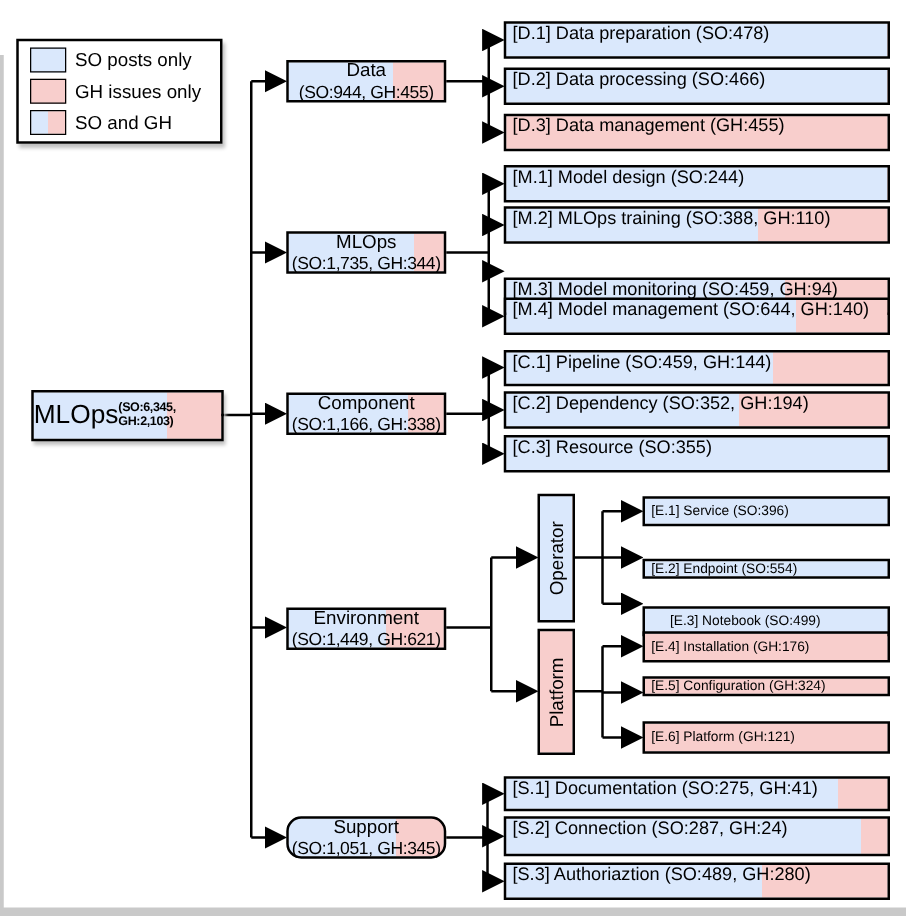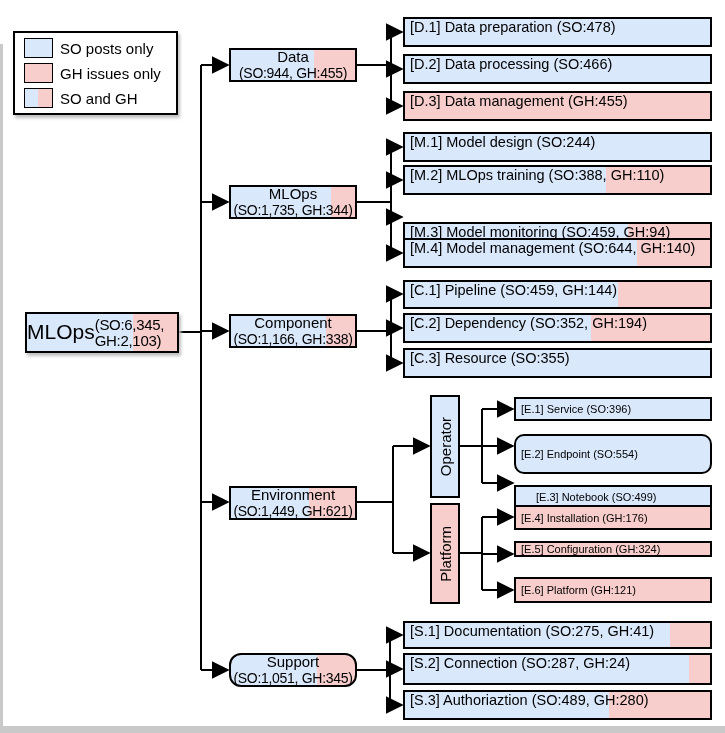--- a/index.html
+++ b/index.html
@@ -16,21 +16,21 @@
     display:flex;flex-direction:column;justify-content:center;gap:5px;padding:4px 0 4px 9px;margin-top:18px;}
   .legend-row{display:flex;align-items:center;gap:7px;}
   .swatch{width:27px;height:18px;border:1px solid #000;flex:0 0 auto;}
   .swatch.so{background:#dae8fc;}
   .swatch.gh{background:#f8cecc;}
   .swatch.both{background:linear-gradient(90deg,#dae8fc 0 50%,#f8cecc 50% 100%);}
   .legend-row span{font-size:15px;}
   .root{left:13px;top:312px;width:154px;height:41px;box-shadow:2px 3px 3px #c0c0c0;
     display:flex;flex-direction:row;align-items:center;justify-content:center;line-height:1.05;margin-left:12px;}
   .root .t{font-size:21px;}
-  .root .c{font-size:15px;letter-spacing:-0.3px;}
+  .root .c{font-size:10px;letter-spacing:-0.3px;font-weight:bold;}
   .cat{left:229px;width:128px;height:34px;
     display:flex;flex-direction:column;align-items:center;justify-content:center;line-height:1.08;}
   .cat .t{font-size:15px;}
   .cat .c{font-size:14px;letter-spacing:-0.3px;}
   .leaf{left:403px;width:309px;height:30px;display:flex;align-items:flex-start;
     padding-left:5px;font-size:14.5px;white-space:nowrap;}
   .eleaf{left:514px;width:198px;height:25px;display:flex;align-items:center;
     padding-left:5px;font-size:11px;white-space:nowrap;}
   .vbox{left:430px;width:30px;display:flex;align-items:center;justify-content:center;}
   .vbox span{writing-mode:vertical-rl;transform:rotate(180deg);font-size:15px;}
@@ -175,21 +175,21 @@
   <div class="box leaf" style="top: 313px; background: linear-gradient(90deg, rgb(218, 232, 252) 0%, rgb(218, 232, 252) 61%, rgb(248, 206, 204) 61%, rgb(248, 206, 204) 100%);">
       <span>[C.2] Dependency (SO:352, GH:194)</span>
     </div>
   <div class="box leaf" style="top: 348px; background: linear-gradient(90deg, rgb(218, 232, 252) 0%, rgb(218, 232, 252) 100%, rgb(248, 206, 204) 100%, rgb(248, 206, 204) 100%);">
       <span>[C.3] Resource (SO:355)</span>
     </div>
 
   <div class="box eleaf" style="top: 397px; height: 24px; background: linear-gradient(90deg, rgb(218, 232, 252) 0%, rgb(218, 232, 252) 100%, rgb(248, 206, 204) 100%, rgb(248, 206, 204) 100%);">
       <span>[E.1] Service (SO:396)</span>
     </div>
-  <div class="box eleaf" style="top: 434px; height: 40px; background: linear-gradient(90deg, rgb(218, 232, 252) 0%, rgb(218, 232, 252) 100%, rgb(248, 206, 204) 100%, rgb(248, 206, 204) 100%); border-radius: 10px;">
+  <div class="box eleaf" style="top: 447px; height: 16px; background: linear-gradient(90deg, rgb(218, 232, 252) 0%, rgb(218, 232, 252) 100%, rgb(248, 206, 204) 100%, rgb(248, 206, 204) 100%);">
       <span>[E.2] Endpoint (SO:554)</span>
     </div>
   <div class="box eleaf" style="top: 485px; height: 24px; background: linear-gradient(90deg, rgb(218, 232, 252) 0%, rgb(218, 232, 252) 100%, rgb(248, 206, 204) 100%, rgb(248, 206, 204) 100%); padding-left: 20px;">
       <span>[E.3] Notebook (SO:499)</span>
     </div>
   <div class="box eleaf" style="top: 505px; background: linear-gradient(90deg, rgb(218, 232, 252) 0%, rgb(218, 232, 252) 0%, rgb(248, 206, 204) 0%, rgb(248, 206, 204) 100%);">
       <span>[E.4] Installation (GH:176)</span>
     </div>
   <div class="box eleaf" style="top: 541px; height: 16px; background: linear-gradient(90deg, rgb(218, 232, 252) 0%, rgb(218, 232, 252) 0%, rgb(248, 206, 204) 0%, rgb(248, 206, 204) 100%);">
       <span>[E.5] Configuration (GH:324)</span>

